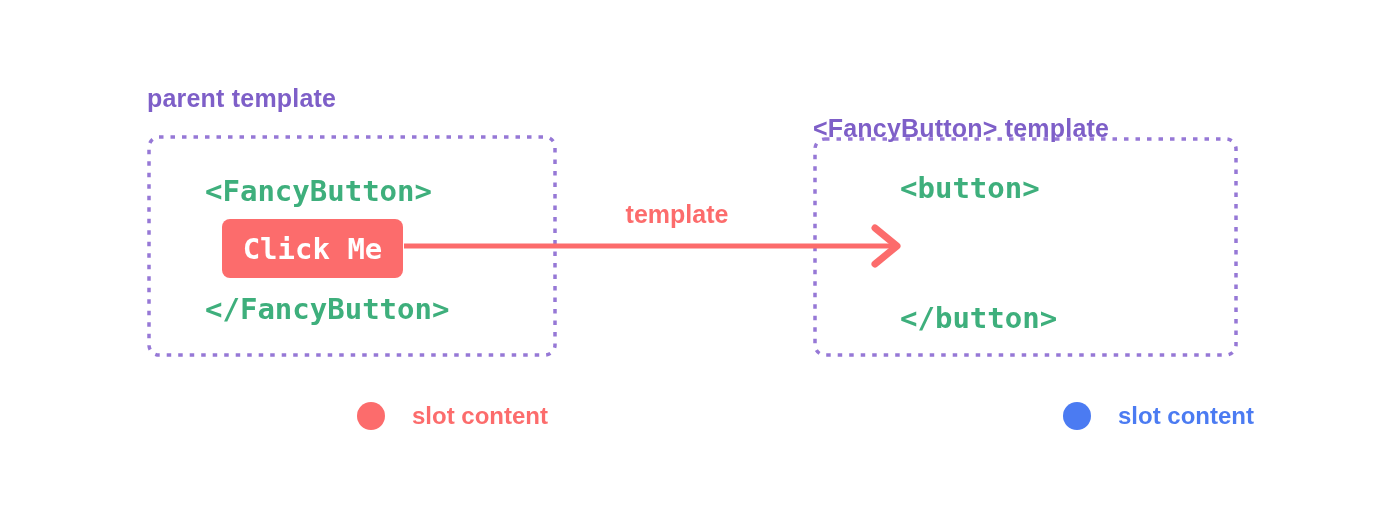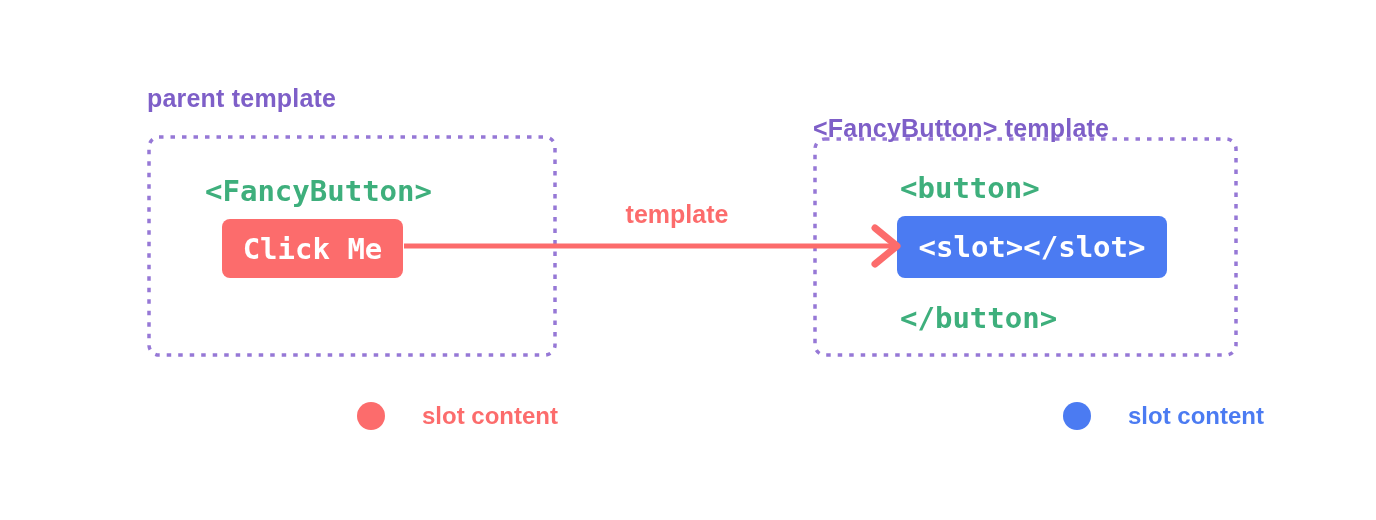--- a/index.html
+++ b/index.html
@@ -51,21 +51,21 @@
     font-weight: 700;
     font-size: 25px;
     color: var(--red, #fc6c6c);
     transform: translateX(-50%);
     white-space: pre;
   }
 
   .legend-item {
     display: flex;
     align-items: center;
-    gap: 37px;
+    gap: 27px;
   }
   .legend-dot {
     width: 28px;
     height: 28px;
     border-radius: 50%;
     flex: 0 0 auto;
   }
   .legend-dot.red  { background: var(--red, #fc6c6c); }
   .legend-dot.blue { background: var(--blue, #4b7bf2); }
   .legend-label {
@@ -89,34 +89,32 @@
       <rect x="2" y="2" width="406" height="218" rx="10" ry="10" fill="none" style="stroke: var(--purple_border, #9678d6);" stroke-width="3.5" stroke-dasharray="4.5 7"></rect>
     </svg>
   </div>
 
   <div class="abs code" style="left:205px; top:174px;">&lt;FancyButton&gt;</div>
 
   <div class="abs pill pill-red" style="left:222px; top:219px; width:181px; height:59px;">
     <span class="code">Click Me</span>
   </div>
 
+  <div class="abs code" style="left:205px; top:292px;">&lt;/FancyButton&gt;</div>
 
   <div class="abs panel-title" style="left:813px; top:84px;margin-top:30px;">&lt;FancyButton&gt; template</div>
 
   <div class="abs" style="left:813px; top:137px; width:425px; height:220px;">
     <svg class="box-border-svg" width="425" height="220" viewBox="0 0 425 220">
       <rect x="2" y="2" width="421" height="216" rx="10" ry="10" fill="none" style="stroke: var(--purple_border, #9678d6);" stroke-width="3.5" stroke-dasharray="4.5 7"></rect>
     </svg>
   </div>
 
   <div class="abs code" style="left:900px; top:171px;">&lt;button&gt;</div>
 
-  <div class="abs pill pill-blue" style="left:897px; top:216px; width:270px; height:62px;">
-    <span class="code">&lt;slot&gt;&lt;/slot&gt;</span>
-  </div>
 
   <div class="abs code" style="left:900px; top:301px;">&lt;/button&gt;</div>
 
   <svg class="abs" style="left:400px; top:215px;" width="510" height="64" viewBox="0 0 510 64">
     <line x1="4" y1="31" x2="492" y2="31" style="stroke: var(--red, #fc6c6c);" stroke-width="5"></line>
     <polyline points="475,13 497,31 475,49" fill="none" style="stroke: var(--red, #fc6c6c);" stroke-width="7" stroke-linecap="round" stroke-linejoin="round"></polyline>
   </svg>
 
   <div class="abs arrow-label" style="left:677px; top:200px;">template</div>
 

